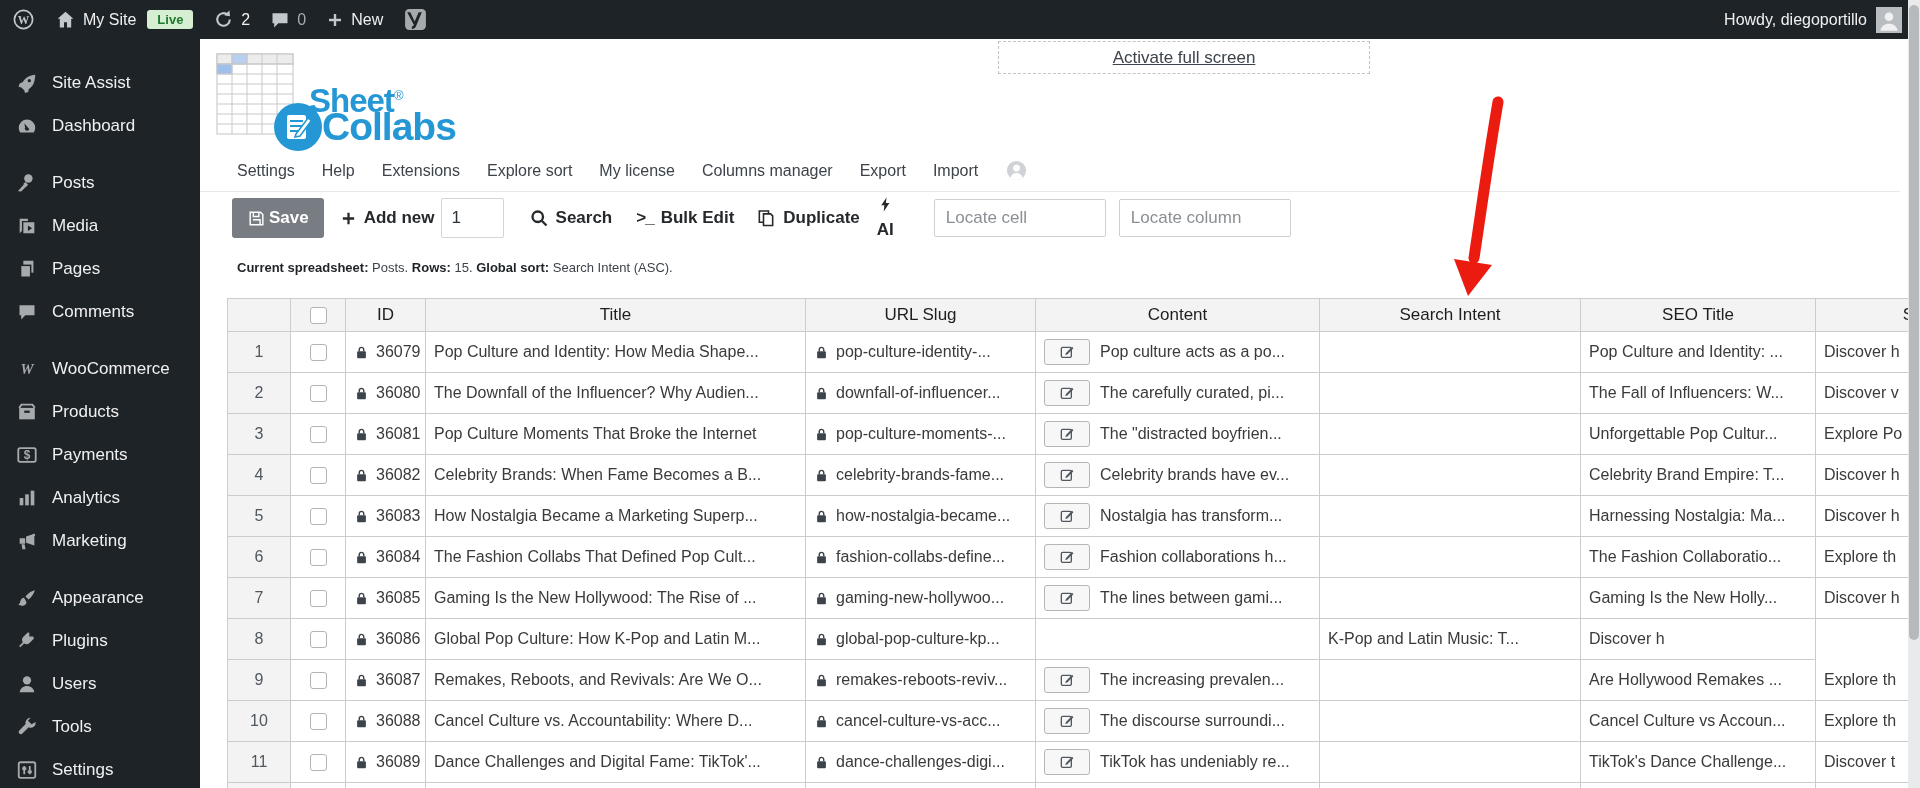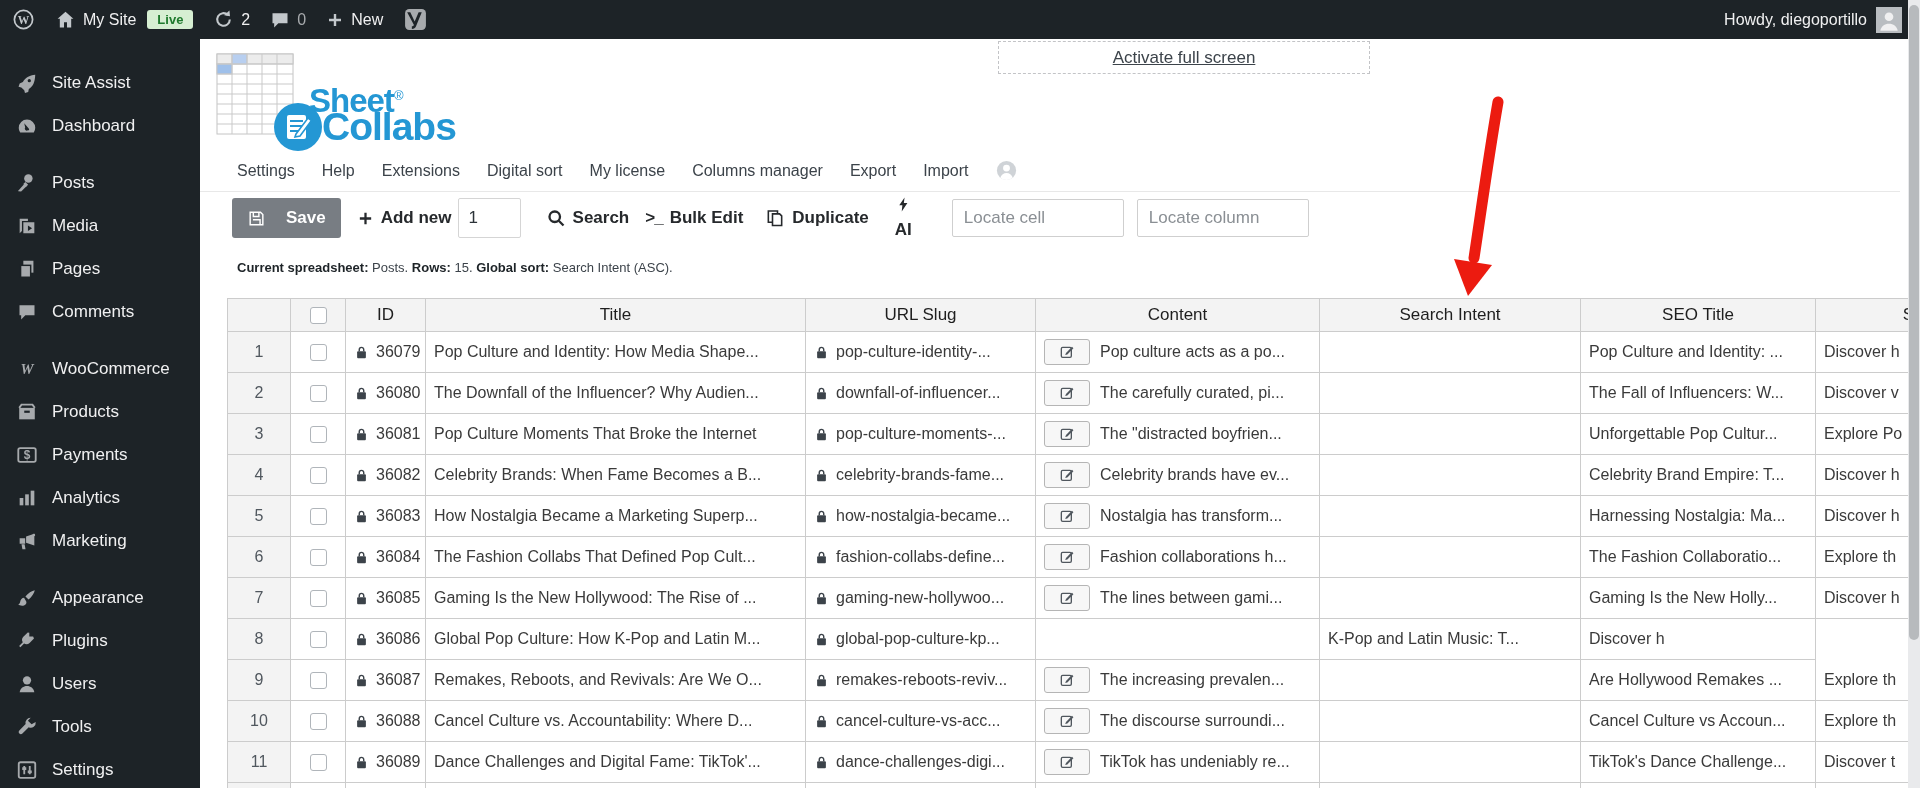--- a/index.html
+++ b/index.html
@@ -49,32 +49,32 @@
 
   
   .plugin-menu{position:absolute;left:37px;top:120px;display:flex;align-items:center;gap:27px;
     font-size:16px;color:#3c434a;}
   .menu-item{cursor:pointer;white-space:nowrap;}
   .menu-divider{position:absolute;left:0px;top:152px;width:1700px;height:1px;background:#e8e8e8;}
 
   
   .toolbar{position:absolute;left:32px;top:159px;height:40px;display:flex;align-items:center;
     font-size:17px;color:#26292c;}
-  .save-btn{display:flex;align-items:center;gap:20px;background:#787d83;color:#fff;border:none;
+  .save-btn{display:flex;align-items:center;gap:3px;background:#787d83;color:#fff;border:none;
     height:40px;padding:0 15px;font-size:17px;font-weight:600;border-radius:3px;cursor:pointer;margin-right:16px;
     font-family:"Liberation Sans",sans-serif;}
   .tb-action{display:flex;align-items:center;gap:7px;font-weight:600;cursor:pointer;white-space:nowrap;}
   .tb-ic{display:flex;align-items:center;color:#26292c;}
   .count-input{width:63px;height:40px;border:1px solid #d5d5d5;border-radius:2px;padding:0 10px;
     font-size:17px;color:#2c3338;margin:0 25px 0 6px;font-family:"Liberation Sans",sans-serif;}
   .terminal-glyph{font-weight:700;letter-spacing:-1px;font-size:17px;}
   .locate-input{width:172px;height:38px;border:1px solid #cfcfcf;border-radius:2px;padding:0 11px;
     font-size:17px;color:#2c3338;font-family:"Liberation Sans",sans-serif;}
   .locate-input::placeholder{color:#8a8f94;opacity:1;}
-  .mr24{margin-right:16px;} .mr22{margin-right:22px;} .mr17{margin-right:26px;}
+  .mr24{margin-right:24px;} .mr22{margin-right:22px;} .mr17{margin-right:17px;}
   .mr28{margin-right:40px;flex-direction:column;} .mr13{margin-right:13px;}
 
   
   .status-line{position:absolute;left:37px;top:221px;font-size:13px;color:#3c434a;}
   .status-line b{color:#1d2327;}
 
   
   .sheet{position:absolute;left:27px;top:259px;width:1888px;border-top:1px solid #ccc;border-left:1px solid #ccc;background:#fff;}
   .t-row{display:grid;grid-template-columns:63px 55px 80px 380px 230px 284px 261px 235px 300px;height:41px;}
   .t-row.head{height:33px;}
@@ -343,21 +343,21 @@
       </svg>
       <div class="logo-word1"><span>Sheet</span><span class="logo-reg">®</span></div>
       <div class="logo-word2">Collabs</div>
     </div>
 
     <div class="plugin-menu">
       <span id="menu-items" style="display:flex;gap:27px;">
           <span class="menu-item">Settings</span>
           <span class="menu-item">Help</span>
           <span class="menu-item">Extensions</span>
-          <span class="menu-item">Digital sort</span>
+          <span class="menu-item">Explore sort</span>
           <span class="menu-item">My license</span>
           <span class="menu-item">Columns manager</span>
           <span class="menu-item">Export</span>
           <span class="menu-item">Import</span>
         </span>
       <span class="ab-ic">
           <svg viewBox="0 0 24 24" width="23" height="23">
             <circle cx="12" cy="12" r="10" fill="#cfd3d7"></circle>
             <circle cx="12" cy="9.5" r="3.6" fill="#fff"></circle>
             <path d="M5.5 19.5c1-3.4 3.6-5 6.5-5s5.5 1.6 6.5 5a10 10 0 0 1-13 0z" fill="#fff"></path>

